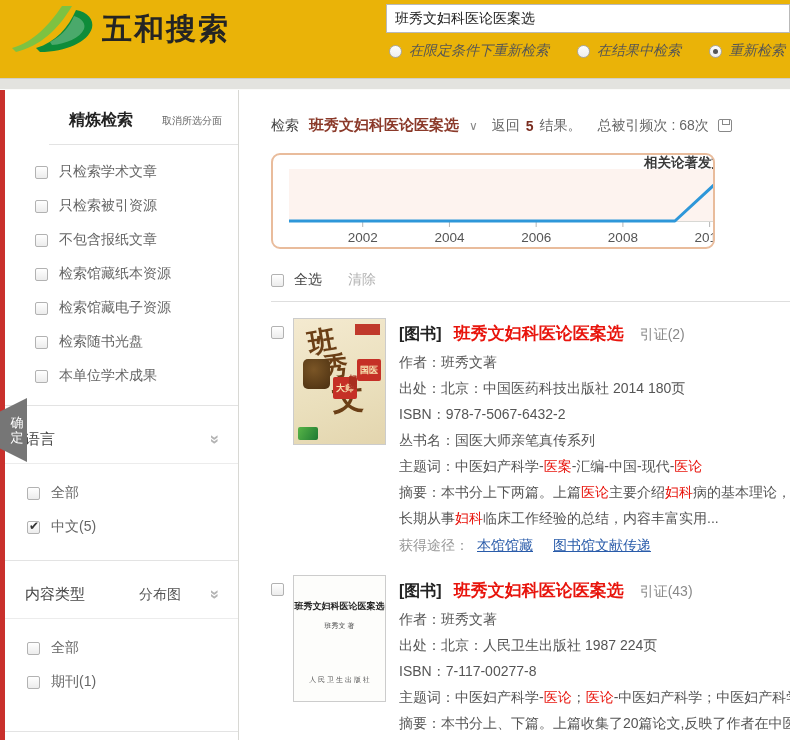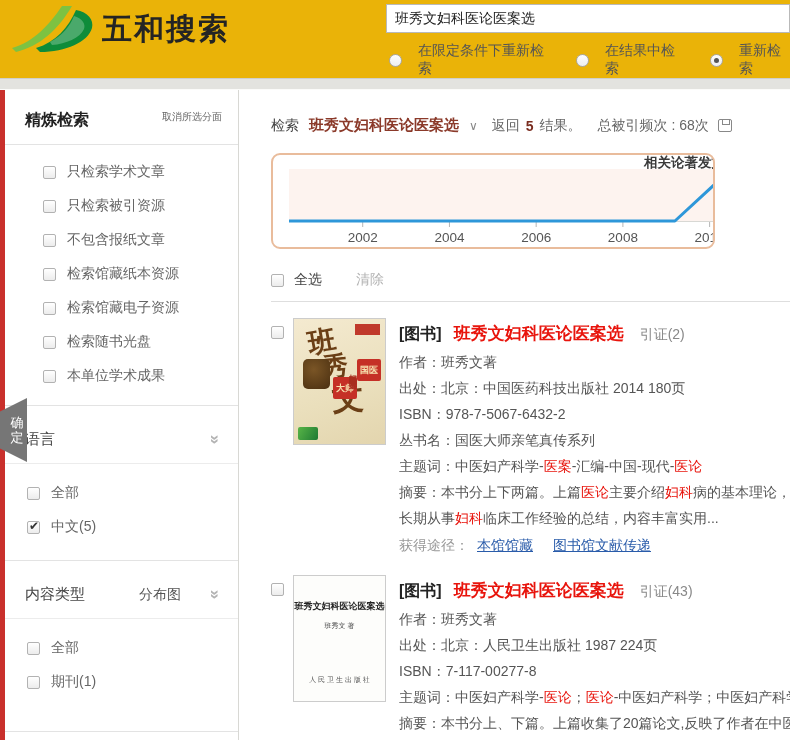--- a/index.html
+++ b/index.html
@@ -11,36 +11,36 @@
   
   header { height:78px; position:relative; background:#eab308; }
   .logo { position:absolute; left:6px; top:2px; display:flex; align-items:center; cursor:pointer; }
   .logo-text { font-size:30px; font-weight:bold; color:#242424; letter-spacing:2px; margin-left:4px; }
   .search-input {
     position:absolute; left:386px; top:4px; width:404px; height:29px;
     border:1px solid #b9b9b9; background:#fff; padding:0 8px; font-size:14px; color:#222;
     font-family:inherit; outline:none;
   }
   .radio-row { position:absolute; left:389px; top:42px; display:flex; gap:28px; }
-  .radio-item { display:flex; align-items:center; gap:16px; font-size:14px; color:#555; cursor:pointer; }
+  .radio-item { display:flex; align-items:center; gap:7px; font-size:14px; color:#555; cursor:pointer;font-style:italic; }
   .radio { width:13px; height:13px; border:1px solid #a8a8a8; border-radius:50%;
     background:linear-gradient(#fdfdfd,#eee); position:relative; flex:none; }
   .radio.sel::after { content:""; position:absolute; left:3px; top:3px; width:5px; height:5px;
     border-radius:50%; background:#555; }
   .divider-band { height:12px; background:#e3e3df; border-top:1px solid #cfcfcb; border-bottom:1px solid #fbfbf9; }
   
   .content { display:flex; height:650px; background:#fff; }
   
   .sidebar { width:239px; flex:none; background:#fff; border-left:5px solid #c9302c;
     border-right:1px solid #d8d8d4; }
-  .sidebar-head { display:flex; justify-content:space-between; align-items:flex-start;
-    padding:20px 16px 13px 20px; border-bottom:1px solid #e3e3e3; }
+  .sidebar-head { display:flex; justify-content:space-between; align-items:center;
+    padding:20px 16px 13px 20px; border-bottom:1px solid #e3e3e3;margin-left:44px; }
   .refine-title { font-size:16px; font-weight:bold; color:#222; }
   .clear-facets { font-size:10px; color:#666; cursor:pointer; text-decoration:none; }
-  .filter-list { padding:10px 16px 12px; border-bottom:1px solid #e3e3e3; }
+  .filter-list { padding:10px 8px 12px; border-bottom:1px solid #e3e3e3; }
   .filter-item { display:flex; align-items:center; gap:11px; padding:8px 0 8px 22px;
     font-size:14px; color:#666; cursor:pointer; }
   .cb { width:13px; height:13px; border:1px solid #b2b2b2; border-radius:2px;
     background:linear-gradient(#fff,#ececec); position:relative; flex:none; display:inline-block; }
   .cb.checked::after { content:"\2714"; position:absolute; left:1px; top:-3px; font-size:12px; color:#333; }
   .section-head { display:flex; align-items:center; padding:24px 18px 14px 20px; border-bottom:1px solid #ececec; }
   .section-title { font-size:15px; color:#444; }
   .section-link { font-size:14px; color:#555; margin-left:54px; cursor:pointer; }
   .dchev { margin-left:auto; color:#b3b3b3; font-weight:bold; font-size:17px;
     transform:rotate(90deg); cursor:pointer; line-height:1; }
@@ -60,21 +60,21 @@
   .count-b { color:#7a2d20; font-weight:bold; }
   .cited { margin-left:10px; }
   .floppy { display:inline-block; width:14px; height:13px; border:1px solid #888; border-radius:2px;
     position:relative; background:#fff; margin-left:3px; cursor:pointer; flex:none; }
   .floppy::after { content:""; position:absolute; left:3px; top:-1px; width:6px; height:5px;
     border:1px solid #888; border-top:none; }
   .chart-card { margin-top:18px; width:444px; height:96px; border:2px solid #e9bc9c;
     border-radius:9px; background:#fff; overflow:hidden; }
   .select-bar { margin-top:22px; display:flex; align-items:center; gap:10px;
     padding-bottom:12px; border-bottom:1px solid #dedede; font-size:14px; }
-  .select-all-label { color:#444; margin-right:24px;text-align:right; }
+  .select-all-label { color:#444; margin-right:16px;text-align:right; }
   .clear-label { color:#b3b3b3; cursor:pointer; }
   
   .result-row { display:flex; margin-top:16px; }
   .result-row > .cb { margin-top:8px; }
   .thumb { width:93px; height:127px; border:1px solid #ccc; margin-left:9px; flex:none;
     background:#fff; position:relative; overflow:hidden; cursor:pointer; }
   .detail { margin-left:13px; }
   .title-line { font-size:16px; margin:4px 0 4px; white-space:nowrap; }
   .type-tag { font-weight:bold; color:#222; }
   .rtitle { color:#e8140c; font-weight:bold; font-size:17px; margin-left:12px; text-decoration:none; cursor:pointer; }

